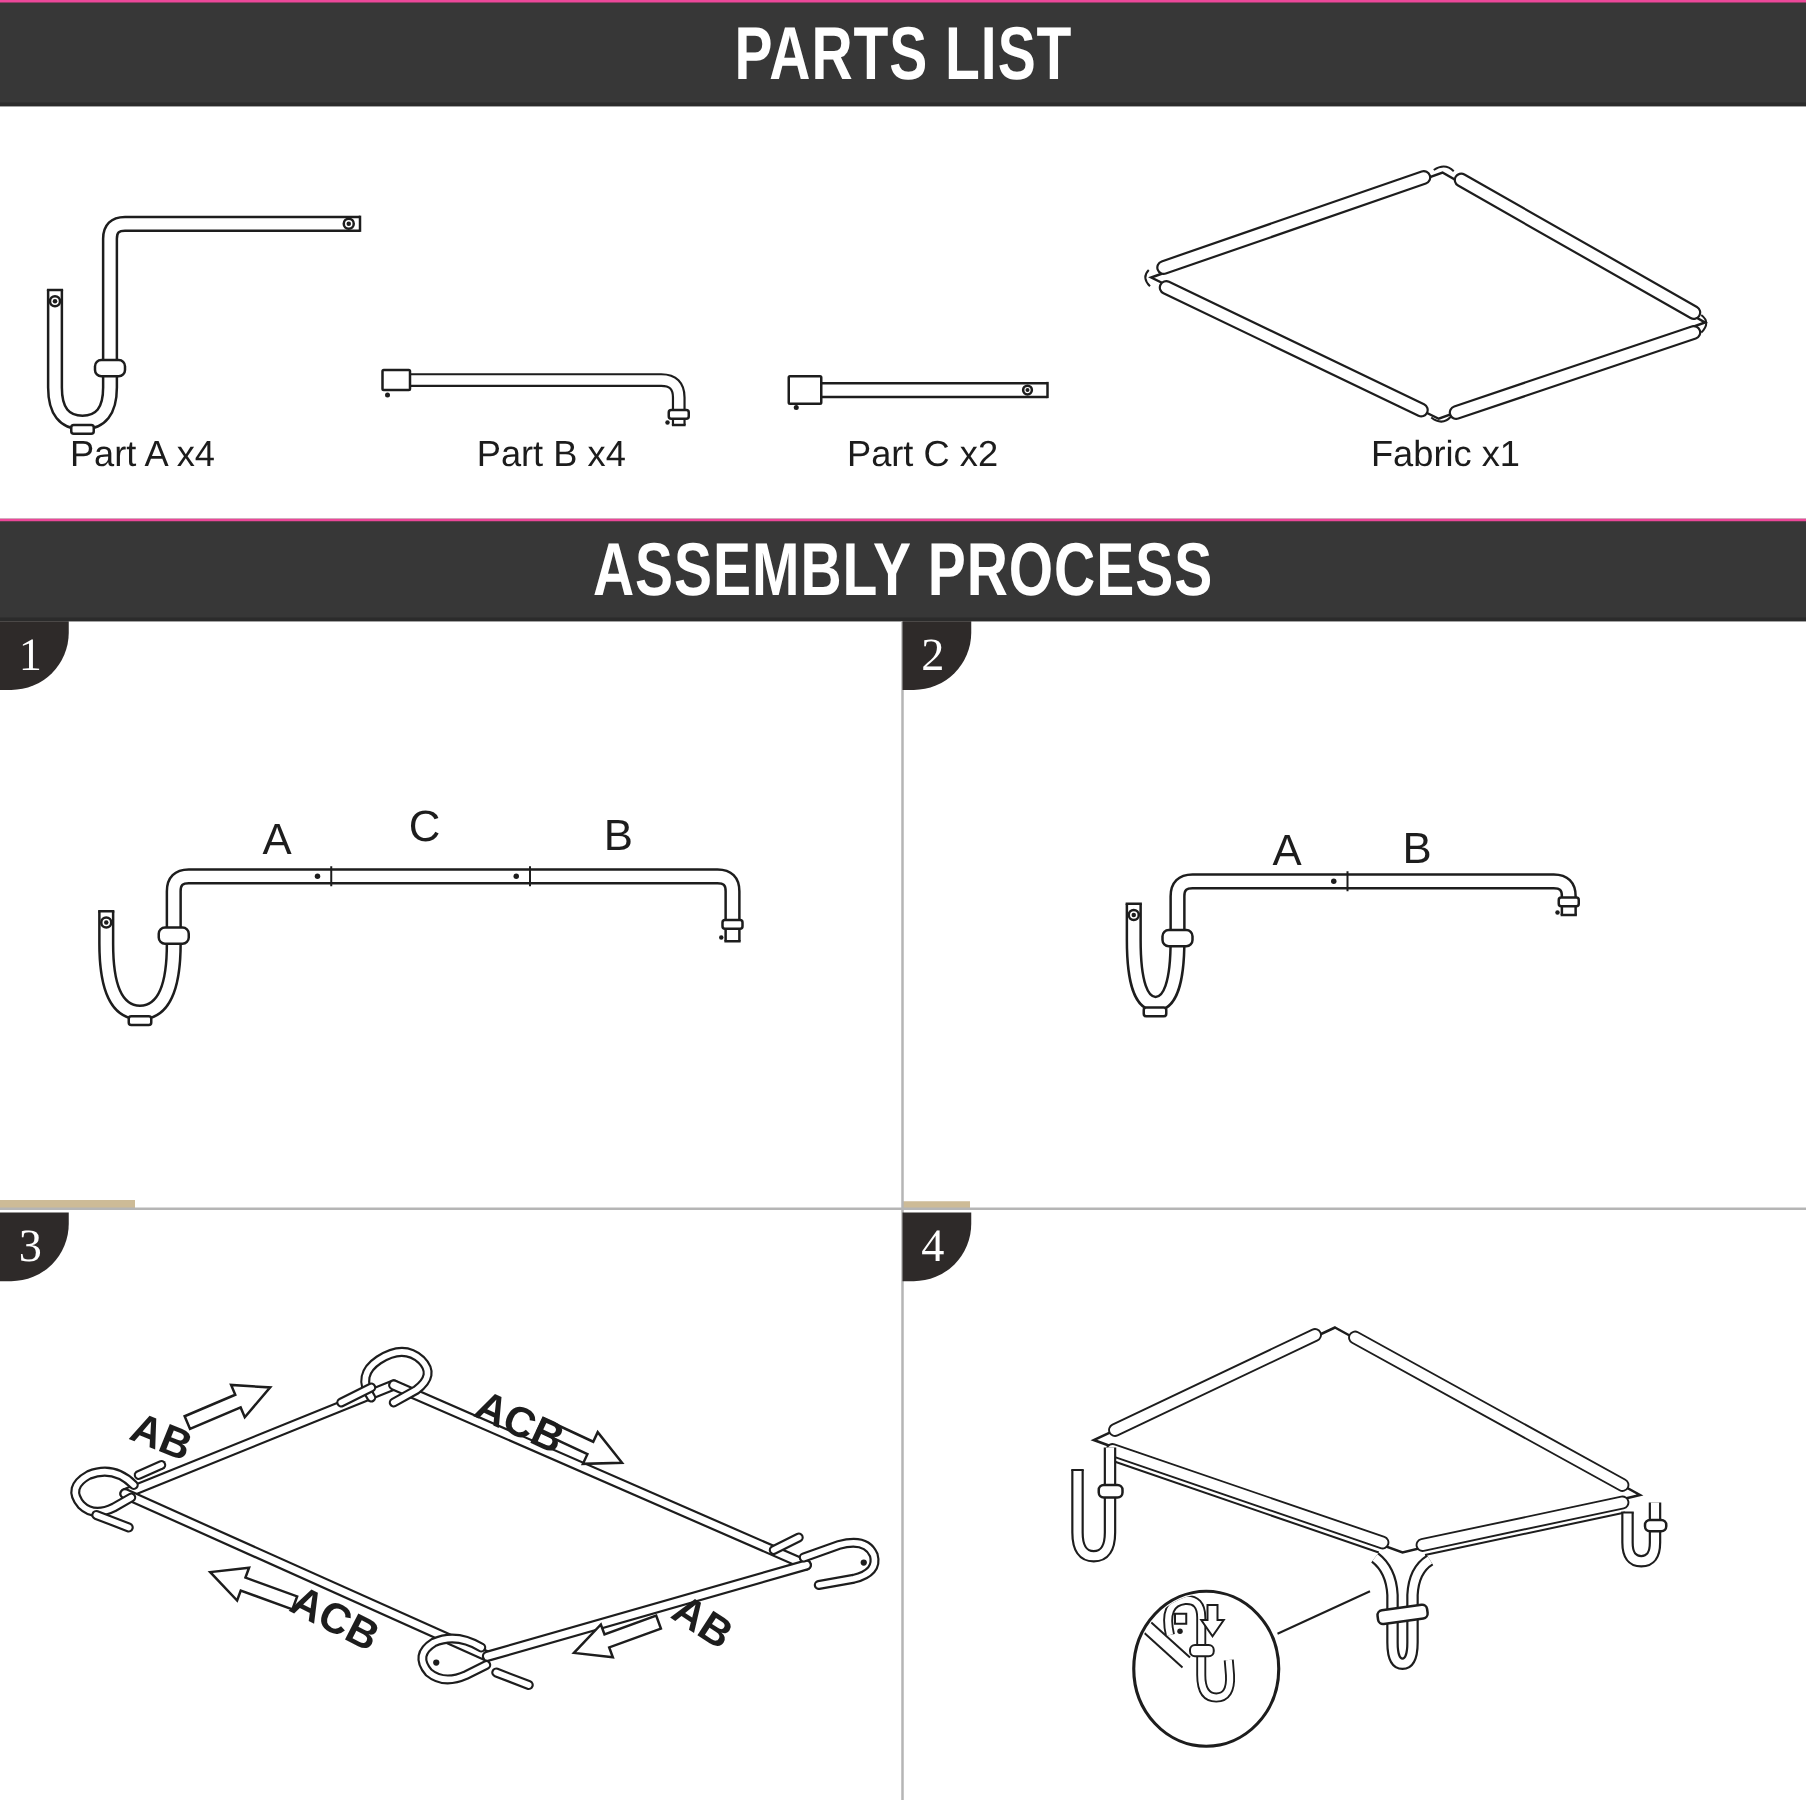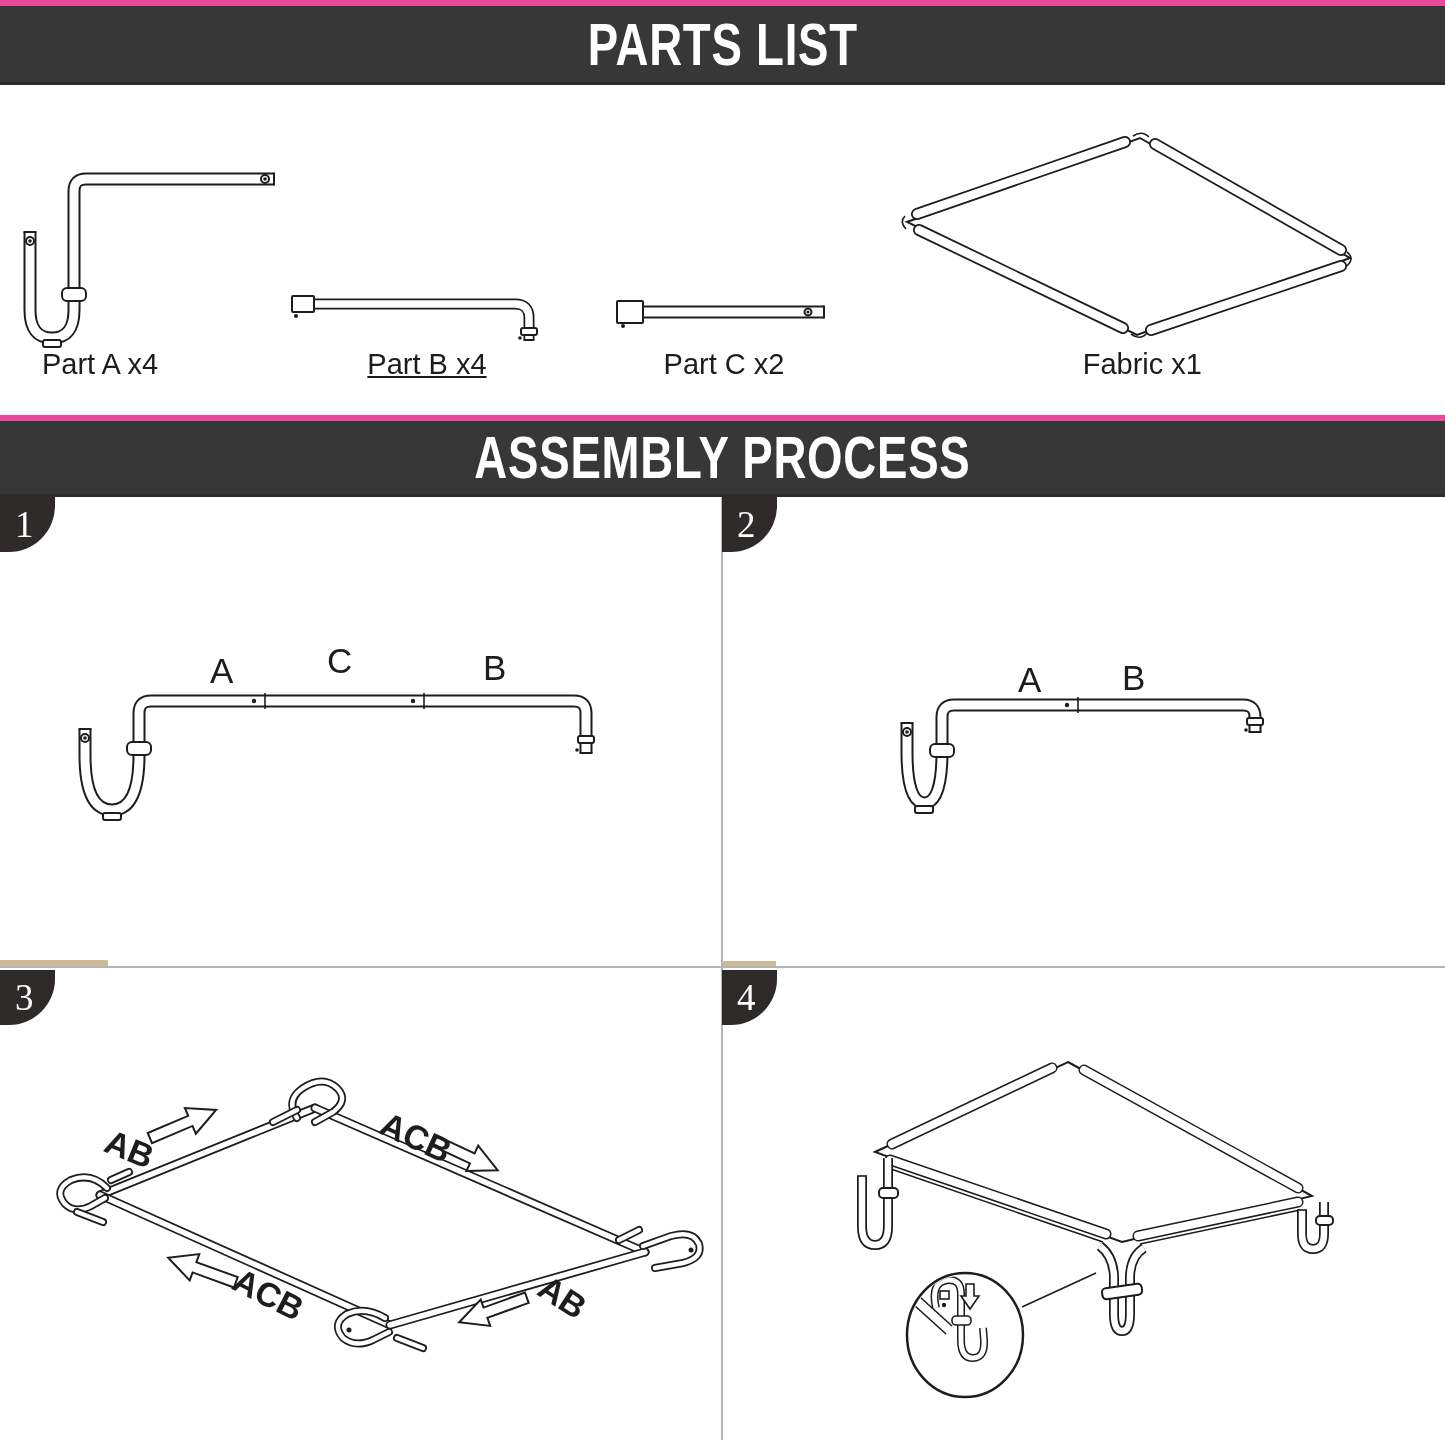--- a/index.html
+++ b/index.html
@@ -1,20 +1,20 @@
 <!DOCTYPE html>
 <html><head>
 <meta charset="utf-8">
 <style>
   html,body{margin:0;padding:0;background:#ffffff;}
   body{font-family:"Liberation Sans", sans-serif;}
   #page{position:relative;width:1445px;height:1440px;background:#ffffff;overflow:hidden;}
   .abs{position:absolute;}
   .bar{left:0;width:1445px;background:#373737;display:flex;align-items:center;justify-content:center;
-       border-top:6px solid #ec4899;border-bottom:3px solid #2b2b2b;box-sizing:border-box;}
+       border-top:2px solid #ec4899;border-bottom:3px solid #2b2b2b;box-sizing:border-box;}
   .bar-title{color:#ffffff;font-weight:bold;font-size:60px;letter-spacing:1px;
        display:inline-block;transform:scaleX(0.76);white-space:nowrap;}
   .part-label{font-size:29px;color:#1c1c1c;text-align:center;width:160px;}
   .caption{font-size:37px;color:#1c1c1c;text-align:center;width:320px;}
   .divider{background:#b5b5b5;}
   .badge{width:55px;height:55px;background:#2e2a29;border-bottom-right-radius:46px;
          color:#ffffff;font-family:"Liberation Serif", serif;font-size:37px;
          box-sizing:border-box;padding:6px 0 0 15px;}
   .tan{background:#cdbb97;}
   
@@ -31,21 +31,21 @@
 </style>
 </head>
 <body>
 
 <div id="page">
 
   <div class="abs bar" style="top:0;height:85px;">
     <span class="bar-title">PARTS LIST</span>
   </div>
 
-  <div class="abs" style="left:0;top:85px;width:1145px;height:330px;">
+  <div class="abs" style="left:14px;top:85px;width:1145px;height:330px;">
 
     <svg class="abs" style="left:12px;top:75px;" width="275" height="185" viewBox="0 0 275 185">
       <path class="tb" stroke-width="13" d="M 262,19 L 74,19 Q 62,19 62,31 L 62,150 Q 62,178 40,178 Q 18,178 18,150 L 18,72"></path>
       <path class="tw" stroke-width="9" d="M 262,19 L 74,19 Q 62,19 62,31 L 62,150 Q 62,178 40,178 Q 18,178 18,150 L 18,72"></path>
       <line class="ln" x1="262" y1="12.5" x2="262" y2="25.5"></line>
       <line class="ln" x1="11.5" y1="72" x2="24.5" y2="72"></line>
       <rect class="wb" x="50" y="128" width="24" height="13" rx="5"></rect>
       <rect class="wb" x="31" y="180" width="18" height="7" rx="2"></rect>
       <circle class="wb" cx="253" cy="19" r="4"></circle>
         <circle cx="253" cy="19" r="1.8" fill="#1d1d1d"></circle>
@@ -83,21 +83,21 @@
       <path class="tw" stroke-width="8.5" stroke-linecap="round" d="M 24,100 L 228,198"></path>
       <path class="tb" stroke-width="12" stroke-linecap="round" d="M 446,136 L 256,200"></path>
       <path class="tw" stroke-width="8.5" stroke-linecap="round" d="M 446,136 L 256,200"></path>
       <path class="ln16" d="M 238,6 Q 247,0 254,7"></path>
       <path class="ln16" d="M 452,122 Q 460,128 452,136"></path>
       <path class="ln16" d="M 10,86 Q 4,92 11,99"></path>
       <path class="ln16" d="M 236,204 Q 245,211 252,203"></path>
     </svg>
 
     <div class="abs part-label" style="left:20px;top:263px;">Part A x4</div>
-    <div class="abs part-label" style="left:347px;top:263px;text-decoration:underline;">Part B x4</div>
+    <div class="abs part-label" style="left:347px;top:263px;">Part B x4</div>
     <div class="abs part-label" style="left:644px;top:263px;">Part C x2</div>
     <div class="abs part-label" style="left:1042px;top:263px;text-align:right;">Fabric x1</div>
   </div>
 
   <div class="abs bar" style="top:415px;height:82px;">
     <span class="bar-title">ASSEMBLY PROCESS</span>
   </div>
 
   <div class="abs tan" style="left:0;top:960px;width:108px;height:7px;"></div>
   <div class="abs tan" style="left:722px;top:961px;width:54px;height:6px;"></div>

